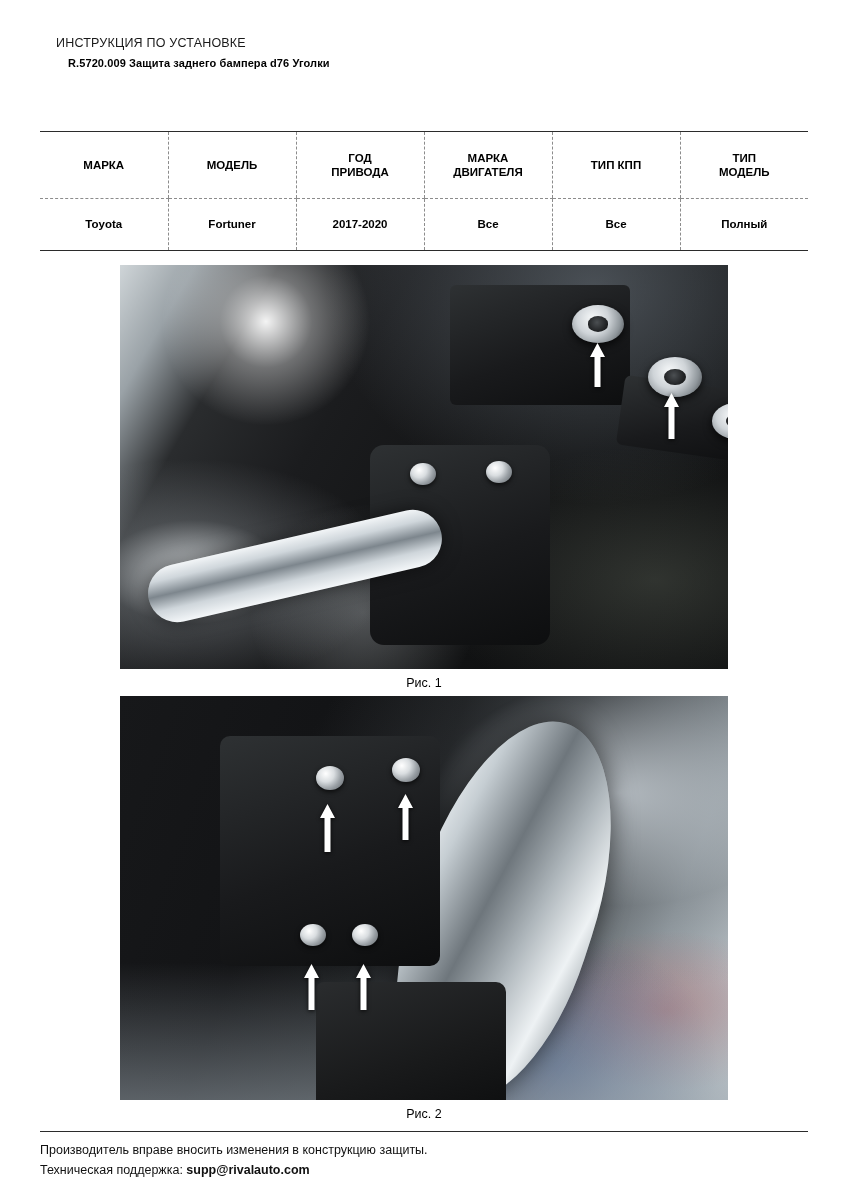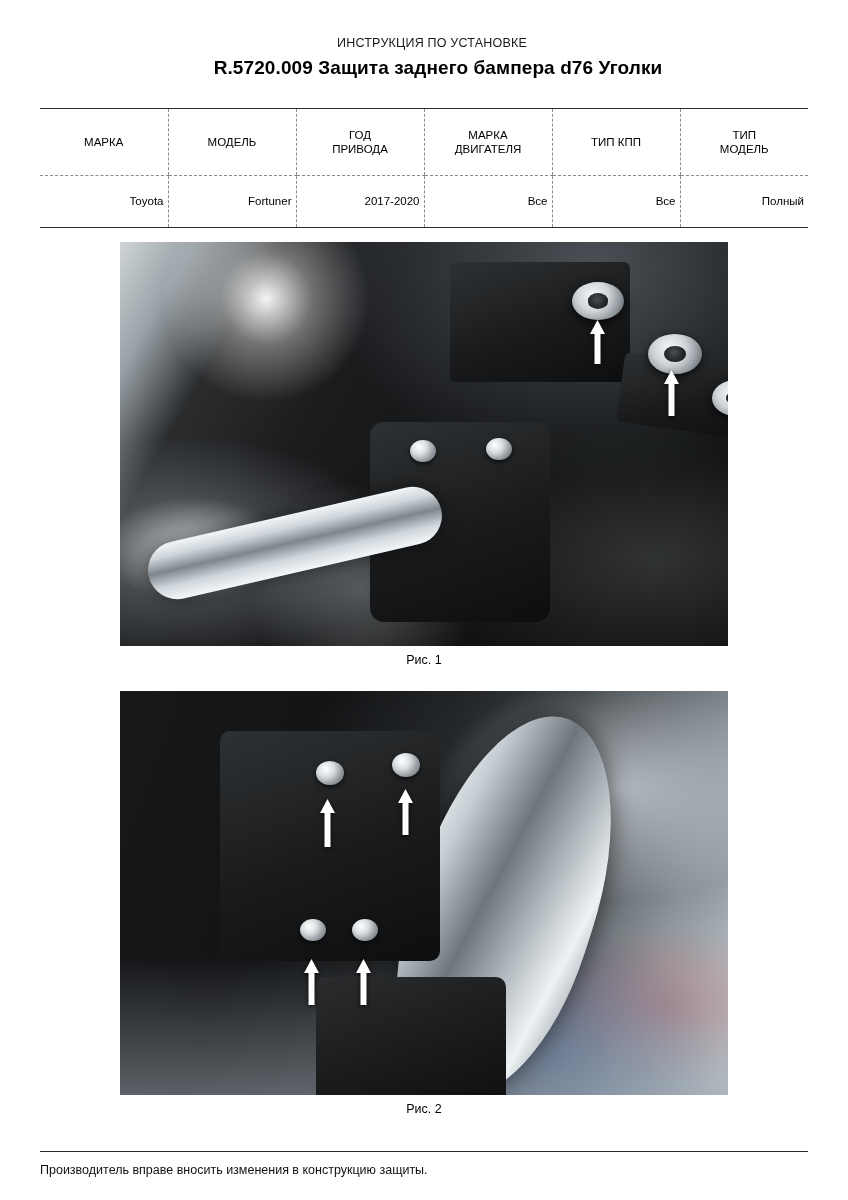--- a/index.html
+++ b/index.html
@@ -20,76 +20,76 @@
     left: 0; top: 0;
     width: 848px;
     height: 1200px;
     box-sizing: border-box;
     padding: 36px 40px 0 40px;
   }
 
   
   .doc-header {
     margin-left: 16px;
-    text-align: center;
   }
   .doc-header .kicker {
     font-size: 12.5px;
     letter-spacing: 0.2px;
     color: #1a1a1a;
     margin-bottom: 7px;
   }
   .doc-header .title {
-    font-size: 19px;
+    font-size: 11px;
     font-weight: bold;
     color: #000;
     letter-spacing: 0.1px;
     padding-left: 12px;
   }
 
   
   .spec-table {
-    margin-top: 29px;
+    margin-top: 62px;
     width: 768px;
     border-collapse: collapse;
     table-layout: fixed;
+    font-weight: bold;
   }
   .spec-table tr.head td {
     border-top: 1px solid #2b2b2b;
     border-bottom: 1px dashed #8c8c8c;
     text-align: center;
     vertical-align: middle;
     font-size: 11.5px;
     padding: 11px 4px 11px 4px;
     line-height: 1.25;
     height: 44px;
   }
   .spec-table tr.vals td {
     border-bottom: 1px solid #2b2b2b;
-    text-align: right;
+    text-align: center;
     vertical-align: middle;
     font-size: 11.5px;
     padding: 9px 4px 10px 4px;
     height: 32px;
   }
   .spec-table td.sep {
     border-left: 1px dashed #8c8c8c;
   }
   .spec-table td.first {
     border-left: none;
   }
 
   
   .figure {
     width: 608px;
     margin: 0 auto;
     text-align: center;
   }
   .figure.fig1 { margin-top: 14px; }
-  .figure.fig2 { margin-top: 24px; }
+  .figure.fig2 { margin-top: 6px; }
   .figure .frame {
     width: 608px;
     height: 404px;
     position: relative;
     overflow: hidden;
     background: #111;
   }
   .figure .caption {
     font-size: 12.5px;
     margin-top: 7px;
@@ -310,15 +310,18 @@
       <svg class="arrow" style="left:236px; top:268px; height:46px;" viewBox="0 0 15 46">
         <polygon points="7.5,0 15,14 10.5,14 10.5,46 4.5,46 4.5,14 0,14" fill="#ffffff"></polygon>
       </svg>
     </div>
     <div class="caption">Рис. 2</div>
   </div>
 
   <div class="footer">
     <div class="rule"></div>
     <div class="line">Производитель вправе вносить изменения в конструкцию защиты.</div>
+    <div class="line">
+      <span>Техническая поддержка: </span><span class="email">supp@rivalauto.com</span>
+    </div>
   </div>
 
 </div>
 
 </body></html>

